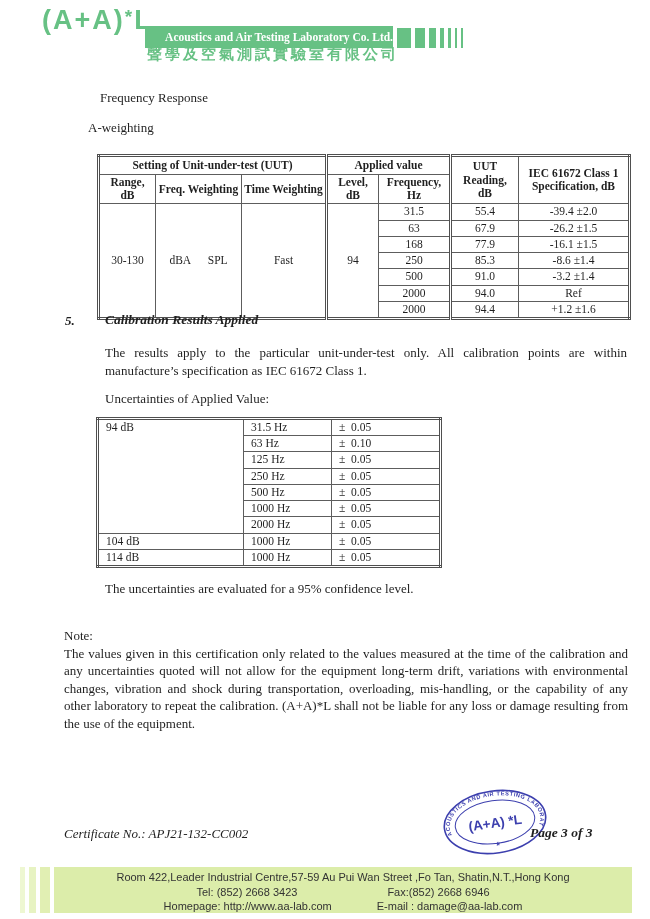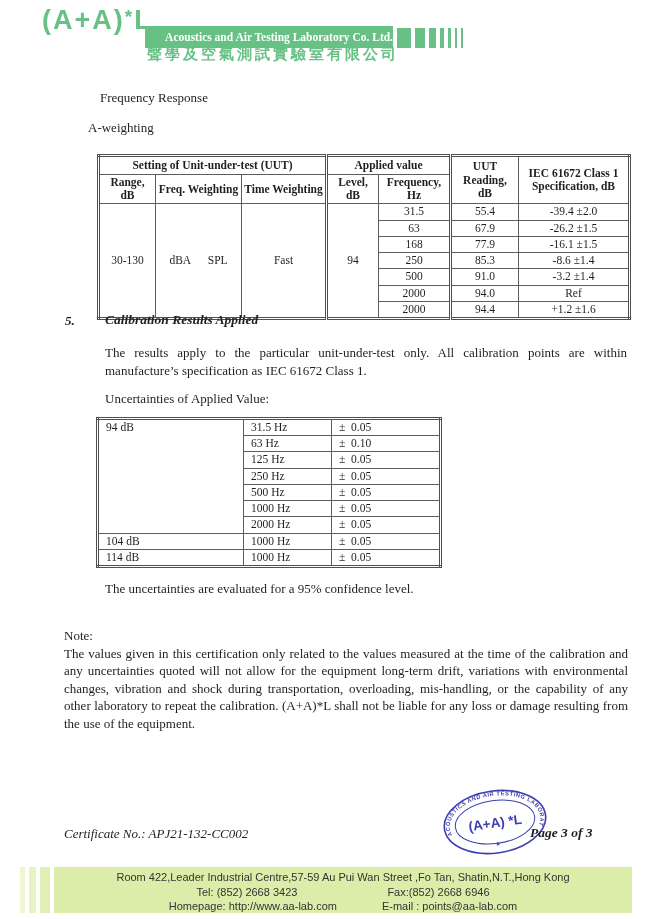--- a/index.html
+++ b/index.html
@@ -248,18 +248,18 @@
       <i style="width:10px;background:#e1efb3"></i>
     </div>
     <div class="bandmain">
       <div class="f-line">Room 422,Leader Industrial Centre,57-59 Au Pui Wan Street ,Fo Tan, Shatin,N.T.,Hong Kong</div>
       <div class="f-line g90">
         <span>Tel:  (852) 2668 3423</span>
         <span>Fax:(852) 2668 6946</span>
       </div>
       <div class="f-line g45">
         <span>Homepage: http://www.aa-lab.com</span>
-        <span>E-mail : points@aa-lab.com</span>
+        <span>E-mail : damage@aa-lab.com</span>
       </div>
     </div>
   </div>
 
 </div>
 
 </body></html>

